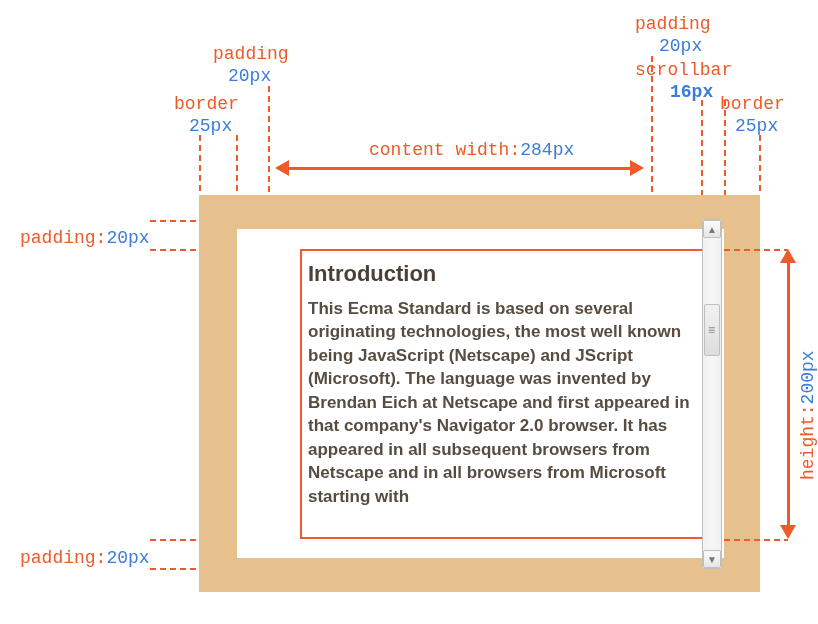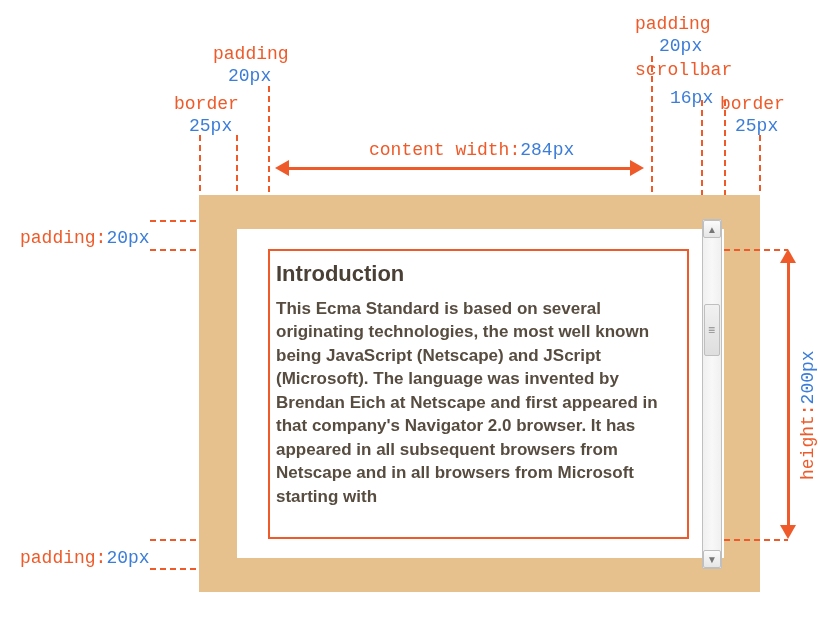--- a/index.html
+++ b/index.html
@@ -35,20 +35,21 @@
     height: 2px;
   }
   .box-border {
     position: absolute;
     background: #e6c18e;
   }
   .content-outline {
     position: absolute;
     border: 2px solid #ee5a29;
     background: #fff;
+    margin-left: 32px;
   }
   .content-outline h2 {
     margin: 6px 0 10px 0;
     font-size: 22px;
     font-weight: 800;
     color: #4a4036;
   }
   .content-outline p {
     margin: 0;
     font-size: 17px;
@@ -145,21 +146,21 @@
 
 <div class="label" style="left:635px;top:14px;">
   <span class="orange-text">padding</span>
 </div>
 <div class="label" style="left:659px;top:36px;">
   <span class="blue-text">20px</span>
 </div>
 <div class="label" style="left:635px;top:60px;">
   <span class="orange-text">scrollbar</span>
 </div>
-<div class="label" style="left:670px;top:88px;">
+<div class="label" style="left:670px;top:82px;font-weight:bold;">
   <span class="blue-text">16px</span>
 </div>
 <div class="label" style="left:720px;top:94px;">
   <span class="orange-text">border</span>
 </div>
 <div class="label" style="left:735px;top:116px;">
   <span class="blue-text">25px</span>
 </div>
 
 <div class="label" style="left:345px;top:140px;margin-left:24px;">

